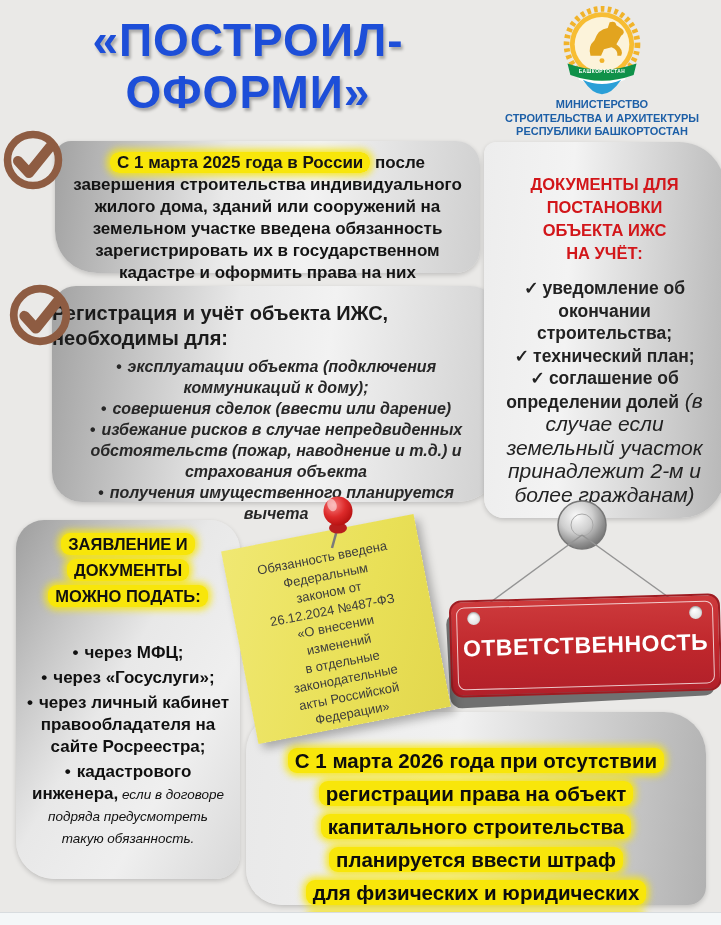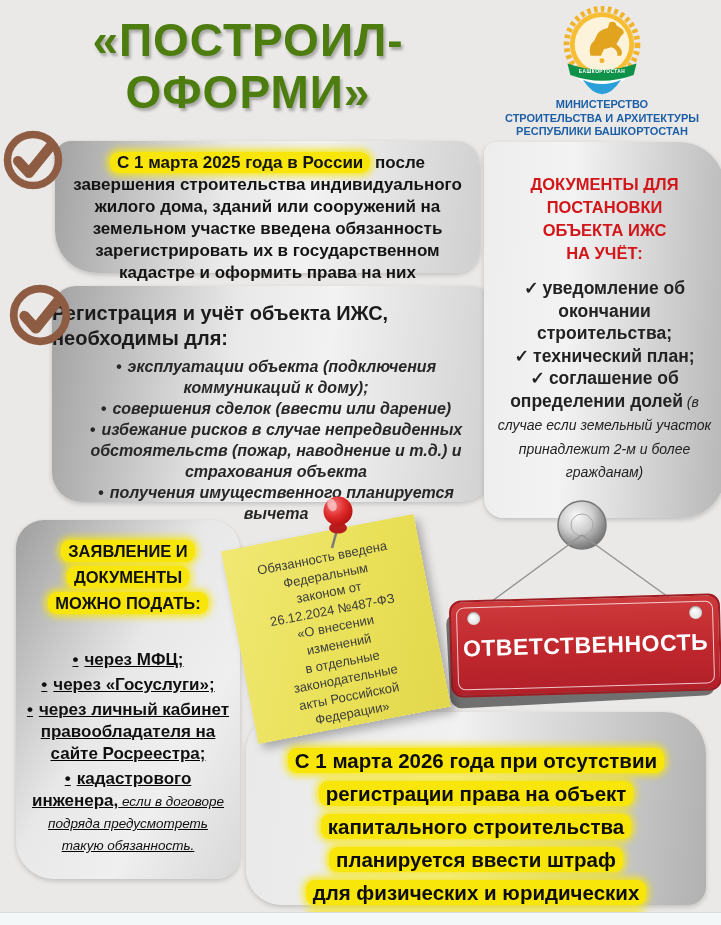--- a/index.html
+++ b/index.html
@@ -6,21 +6,21 @@
   html,body { background:#dcdcdc; }
   .poster {
     position:relative; width:721px; height:925px; overflow:hidden;
     background:#eae9e7;
     font-family:"Liberation Sans", sans-serif;
   }
   
   .title {
     position:absolute; left:36px; top:14px; width:424px;
     text-align:center; font-weight:bold; font-size:46px; line-height:52px;
-    color:#4d7c0f; letter-spacing:1px;
+    color:#1d4ed8; letter-spacing:1px;
     text-shadow:2px 3px 3px rgba(0,0,0,.28);
   }
   
   .ministry { position:absolute; left:488px; top:6px; width:228px; text-align:center; }
   .ministry svg { display:block; margin:0 auto; }
   .mtext { font-size:11px; font-weight:bold; color:#1d5fa7; line-height:13.5px; }
   
   .panel { position:absolute; box-shadow:0 2px 5px rgba(0,0,0,.18); z-index:1; }
   .grad-a { background:linear-gradient(97deg,#a2a2a2 0%,#e9e9e9 40%,#f2f2f2 60%,#cfcfcf 100%); }
   .grad-b { background:linear-gradient(93deg,#ededed 0%,#f3f3f3 35%,#b7b7b7 100%); }
@@ -44,24 +44,24 @@
     font-size:16px; font-weight:bold; font-style:italic;
     line-height:21px; color:#272727; text-align:center; }
 
   #panel-docs { left:484px; top:142px; width:241px; height:376px;
     border-radius:12px 46px 44px 20px; padding-top:31px; }
   .docs-heading { color:#d2161a; font-weight:bold; font-size:16.5px;
     line-height:23px; text-align:center; }
   .docs-list { list-style:none; margin-top:12px; padding:0 8px;
     font-size:17.5px; font-weight:bold; line-height:22.5px;
     color:#222; text-align:center; }
-  .doc-note { font-style:italic; font-weight:normal; font-size:14px; }
+  .doc-note { font-style:italic; font-weight:normal; font-size:21px; }
 
   #panel-submit { left:16px; top:520px; width:224px; height:359px;
-    border-radius:28px 30px 24px 38px; padding-top:18px; text-align:center;text-decoration:underline; }
+    border-radius:28px 30px 24px 38px; padding-top:11px; text-align:center; }
   .submit-heading .hl { display:inline-block; font-size:16.5px; font-weight:bold;
     line-height:20px; margin:2px 0; color:#101010; }
   .submit-list { list-style:none; margin-top:33px; padding:0 10px;
     font-size:17px; font-weight:bold; line-height:22px; color:#101010;
     text-align:center; }
   .submit-list li { margin-bottom:3px; }
   .submit-note { font-style:italic; font-weight:normal; font-size:13.5px; line-height:18px; }
 
   #panel-fine { left:246px; top:712px; width:460px; height:193px;
     border-radius:40px 42px 18px 36px; padding-top:28px; text-align:center; }

